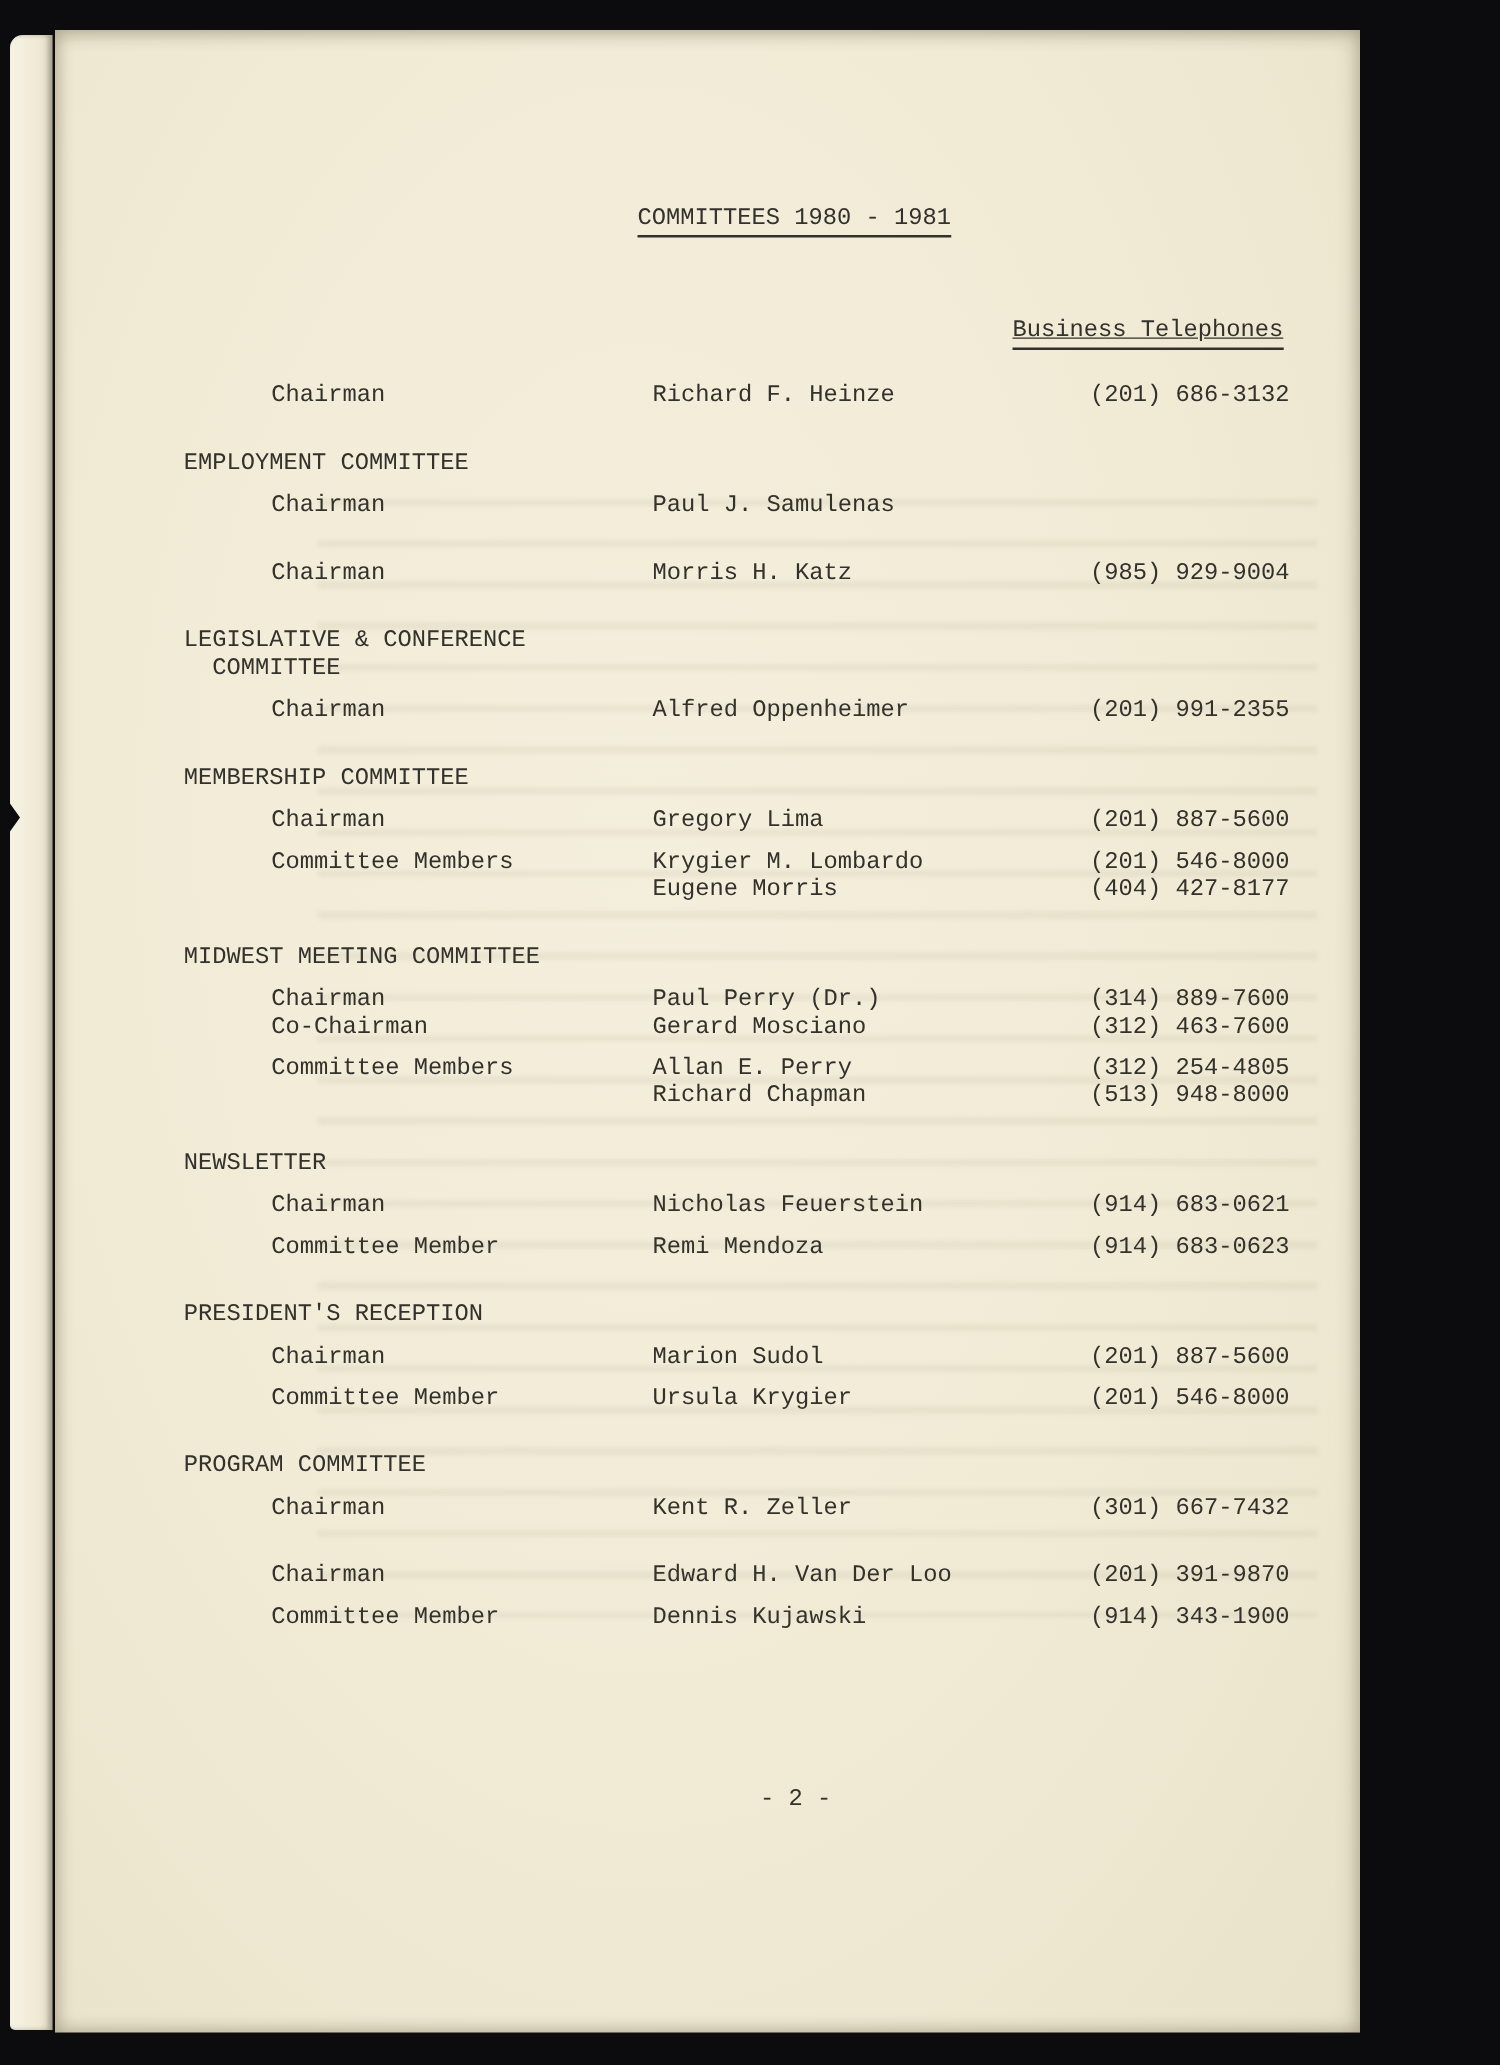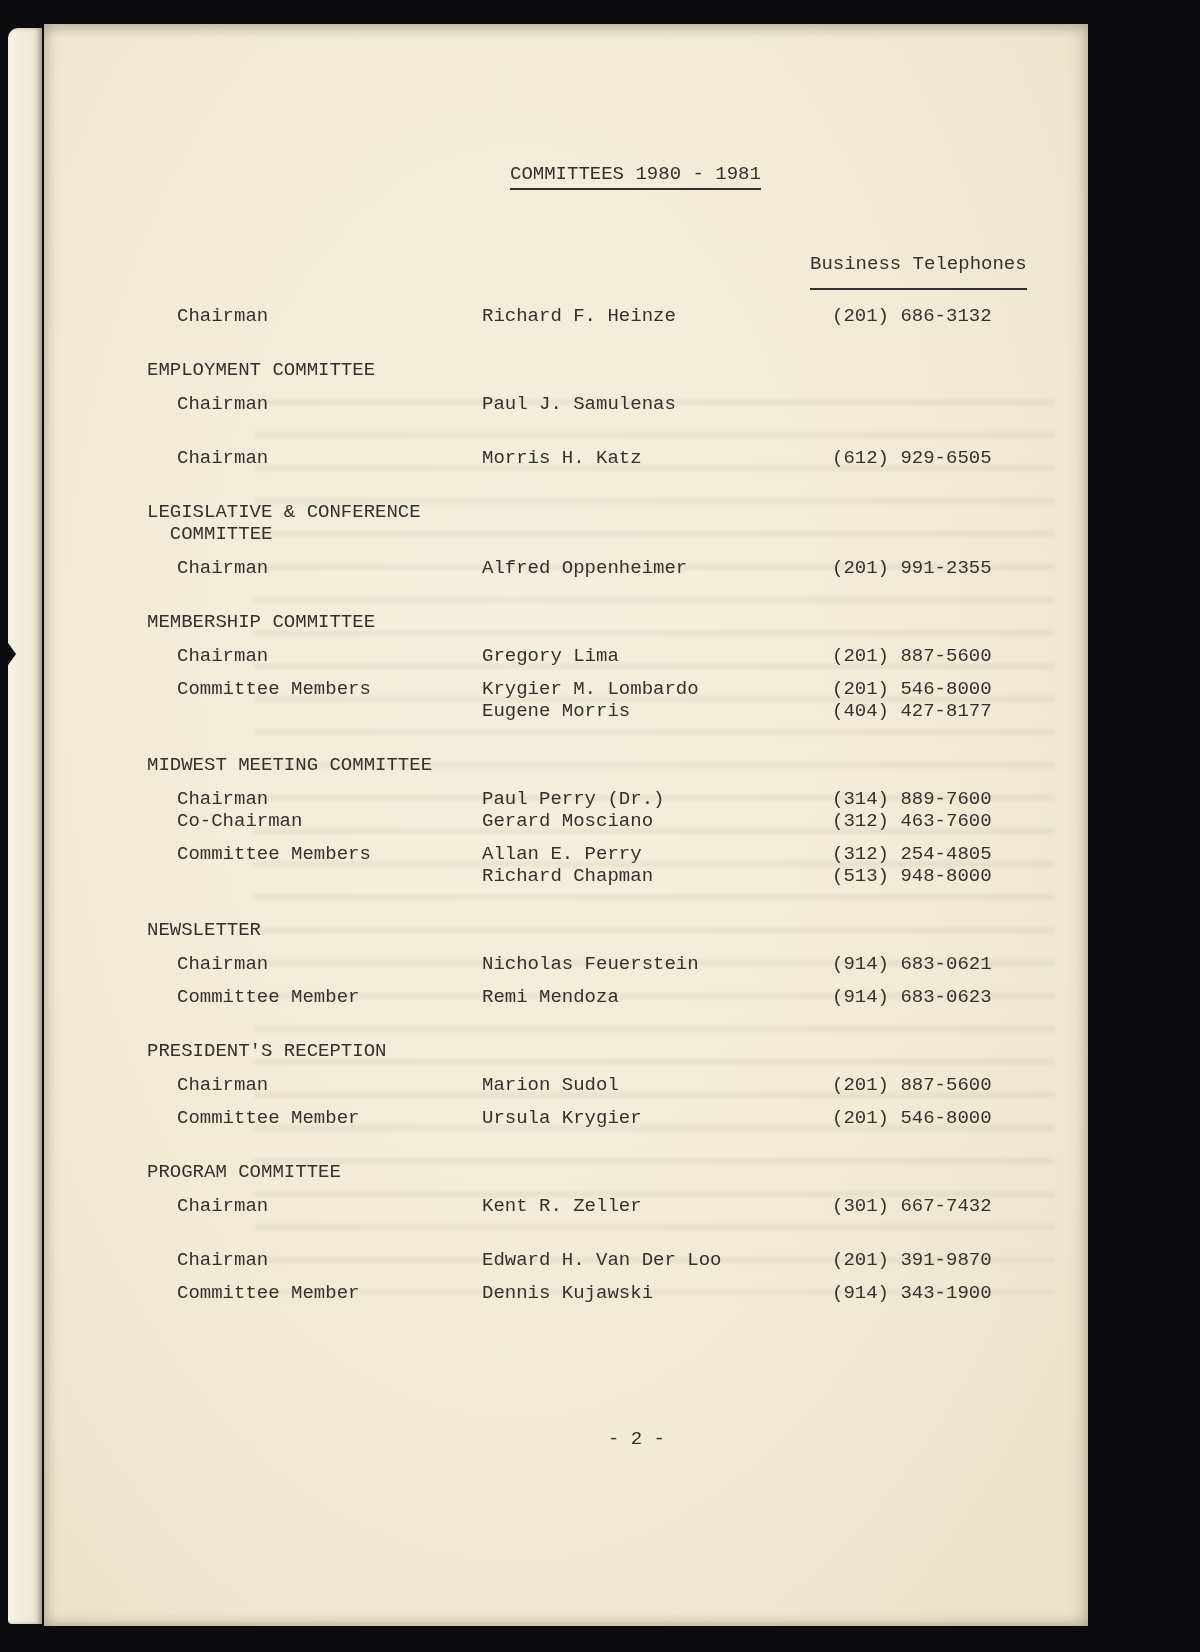--- a/index.html
+++ b/index.html
@@ -76,36 +76,37 @@
     top: 139px;
     left: 466px;
     padding-bottom: 3px;
     border-bottom: 2px solid #33312c;
     white-space: nowrap;
   }
   .col-header {
     position: absolute;
     top: 229px;
     left: 766px;
-    padding-bottom: 13px;
+    padding-bottom: 3px;
     border-bottom: 2px solid #33312c;
     white-space: nowrap;
+    text-decoration: underline;
   }
   .committees {
     position: absolute;
     top: 269px;
     left: 0;
     width: 100%;
   }
   .committee { margin-bottom: 32px; }
   .committee-name {
     margin-left: 103px;
     white-space: pre-wrap;
   }
-  .groups { margin-top: 12px; }
+  .groups { margin-top: 12px; margin-left: 40px; }
   .group { margin-top: 11px; }
   .group:first-child { margin-top: 0; }
   .line {
     display: grid;
     grid-template-columns: 305px 350px auto;
     padding-left: 133px;
     white-space: nowrap;
   }
   .page-num {
     position: absolute;
@@ -154,21 +155,21 @@
 </div>
 </div>
   </div>
 
   <div class="committee">
     <div class="groups">
   <div class="group">
   <div class="line">
     <span>Chairman</span>
     <span>Morris H. Katz</span>
-    <span>(612) 929-6505</span>
+    <span>(985) 929-9004</span>
   </div>
 </div>
 </div>
   </div>
 
   <div class="committee">
     <div class="committee-name">LEGISLATIVE &amp; CONFERENCE
   COMMITTEE</div>
     <div class="groups">
   <div class="group">

